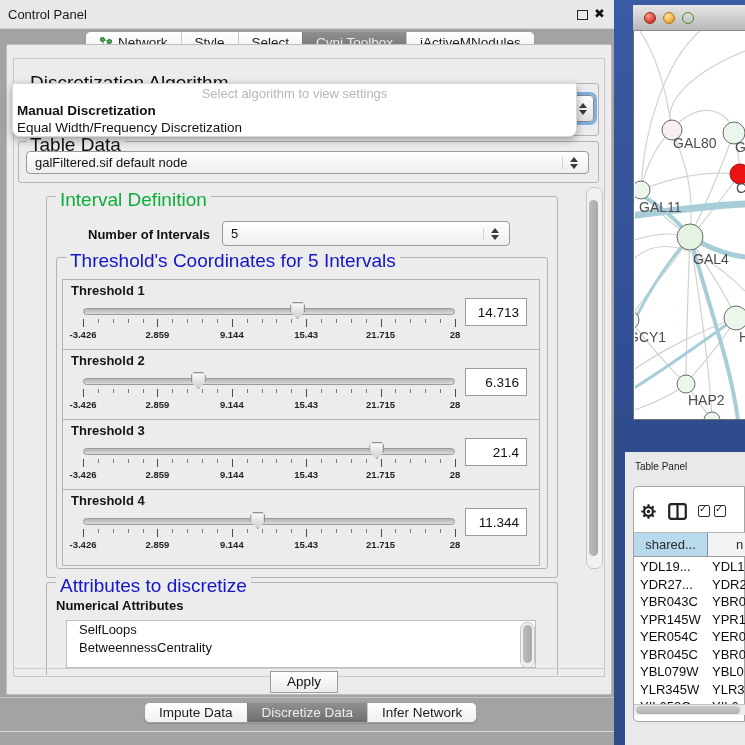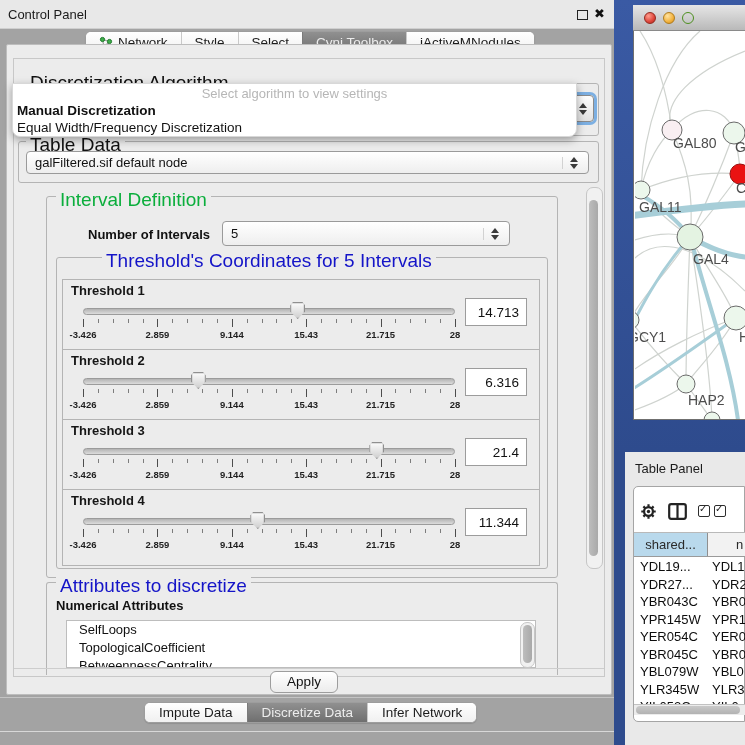--- a/index.html
+++ b/index.html
@@ -75,37 +75,37 @@
   .scroll-v .vthumb{position:absolute;left:2px;width:9px;border-radius:5px;background:linear-gradient(90deg,#bdbdbd,#a9a9a9);}
   #main-vscroll{left:586px;top:187px;width:15px;height:380px;}
   #list-vscroll{left:520px;top:622px;width:13px;height:44px;}
 
   
   #attr-list{left:66px;top:620px;width:468px;height:46px;background:#fff;border:1px solid #bdbdbd;overflow:hidden;}
   .attr-item{font-size:13px;height:18px;line-height:18px;padding-left:12px;color:#111;white-space:nowrap;}
 
   
   #apply-btn{left:270px;top:671px;width:66px;height:20px;background:linear-gradient(#ffffff,#ececec);
-             border:1px solid #9d9d9d;border-radius:6px;font-size:13.5px;text-align:center;line-height:19px;}
+             border:1px solid #9d9d9d;border-radius:0;font-size:13.5px;text-align:center;line-height:19px;}
 
   
   #desktop-blue{left:614px;top:0;width:131px;height:452px;background:linear-gradient(#3a5aa4,#2e4b8d);}
   #blue-strip{left:614px;top:452px;width:11px;height:293px;background:#2e4b8d;}
   #net-window{left:633px;top:5px;width:112px;height:415px;border:1px solid #6f6f6f;background:#fff;box-sizing:border-box;}
   #net-titlebar{left:633px;top:5px;width:112px;height:26px;background:linear-gradient(#e6e6e6,#b9b9b9);
                 border-bottom:1px solid #8a8a8a;display:flex;align-items:center;gap:7px;padding-left:11px;box-sizing:border-box;}
   .tl{width:12px;height:12px;border-radius:50%;}
   .tl.red{background:radial-gradient(circle at 35% 30%,#ff9d8d,#dd4338 62%,#a82c22);border:1px solid #932a1f;box-sizing:border-box;}
   .tl.yellow{background:radial-gradient(circle at 35% 30%,#ffe3a0,#f2b13c 62%,#c8831d);border:1px solid #b07d1d;box-sizing:border-box;}
   .tl.green{background:radial-gradient(circle at 35% 30%,#c2f59b,#72c832 62%,#4c9a1d;);border:1px solid #4d8f1f;box-sizing:border-box;}
   #net-canvas{left:635px;top:31px;width:110px;height:388px;background:#fff;}
 
   
   #table-panel{left:625px;top:452px;width:120px;height:293px;background:#e9e9e9;}
-  #table-panel-title{left:635px;top:461px;font-size:13px;color:#1c1c1c;}
+  #table-panel-title{left:635px;top:461px;font-size:10px;color:#1c1c1c;}
   #table-box{left:633px;top:486px;width:112px;height:236px;background:#fff;border:1px solid #a5a5a5;
              border-radius:5px 0 0 5px;box-sizing:border-box;}
   #table-toolbar{left:640px;top:500px;width:105px;height:22px;display:flex;align-items:center;gap:11px;}
   .cbx{width:10px;height:10px;border:1.6px solid #2d2d2d;border-radius:2px;position:relative;background:#fff;}
   .cbx::after{content:"✓";position:absolute;left:0;top:-3px;font-size:10px;font-weight:bold;color:#222;}
   #table-header{left:634px;top:532px;width:111px;height:25px;display:flex;border-top:1px solid #b9b9b9;border-bottom:1px solid #9a9a9a;box-sizing:border-box;}
   .hcell{font-size:13px;color:#2a2a2a;line-height:23px;box-sizing:border-box;overflow:hidden;white-space:nowrap;}
   .hcell.c1{width:74px;background:#b9d9ec;border-right:1px solid #8f8f8f;text-align:center;}
   .hcell.c2{flex:1;background:#f2f2f2;padding-left:28px;}
   #table-rows{left:634px;top:558px;width:111px;height:146px;overflow:hidden;}
@@ -189,21 +189,21 @@
   <div class="abs" style="left:88px;top:227px;font-size:13px;font-weight:bold;">Number of Intervals</div>
   <div class="abs combo" style="left:222px;top:221px;width:288px;height:25px;">
     <span class="combo-text">5</span>
     <span class="stepper">
       <span class="tri-up"></span>
       <span class="tri-dn"></span>
     </span>
   </div>
 
   <div class="abs grp" style="left:56px;top:257px;width:490px;height:310px;"></div>
-  <div class="grp-label lbl-blue" style="left:66px;top:250px;margin-left:36px;">Threshold's Coordinates for 5 Intervals</div>
+  <div class="grp-label lbl-blue" style="left:66px;top:250px;">Threshold's Coordinates for 5 Intervals</div>
   <div id="thresholds">
       <div class="th-row" style="top: 279px;">
         <div class="th-label">Threshold 1</div>
         <div class="slider-area">
           <div class="track"></div>
           <div class="tick major" style="left: 0%;"></div>
           <div class="tick-label" style="left: 0%;">-3.426</div>
           <div class="tick minor" style="left: 4%;"></div>
           <div class="tick minor" style="left: 8%;"></div>
           <div class="tick minor" style="left: 12%;"></div>
@@ -358,21 +358,20 @@
         </div>
         <div class="valbox">11.344</div>
       </div>
     </div>
 
   <div class="abs grp" style="left:46px;top:582px;width:510px;height:92px;border-bottom:none;border-radius:3px 3px 0 0;"></div>
   <div class="grp-label lbl-blue" style="left:56px;top:575px;">Attributes to discretize</div>
   <div class="abs" style="left:56px;top:598px;font-size:13px;font-weight:bold;">Numerical Attributes</div>
   <div class="abs" id="attr-list">
       <div class="attr-item">SelfLoops</div>
-      <div class="attr-item">TopologicalCoefficient</div>
       <div class="attr-item">BetweennessCentrality</div>
     </div>
   <div class="abs scroll-v" id="list-vscroll">
     <div class="vthumb" style="top:2px;height:38px;"></div>
   </div>
 
   <div class="abs" id="divider-apply"></div>
   <div class="abs" id="apply-btn">Apply</div>
 
   <div class="abs" id="divider-bottom"></div>

